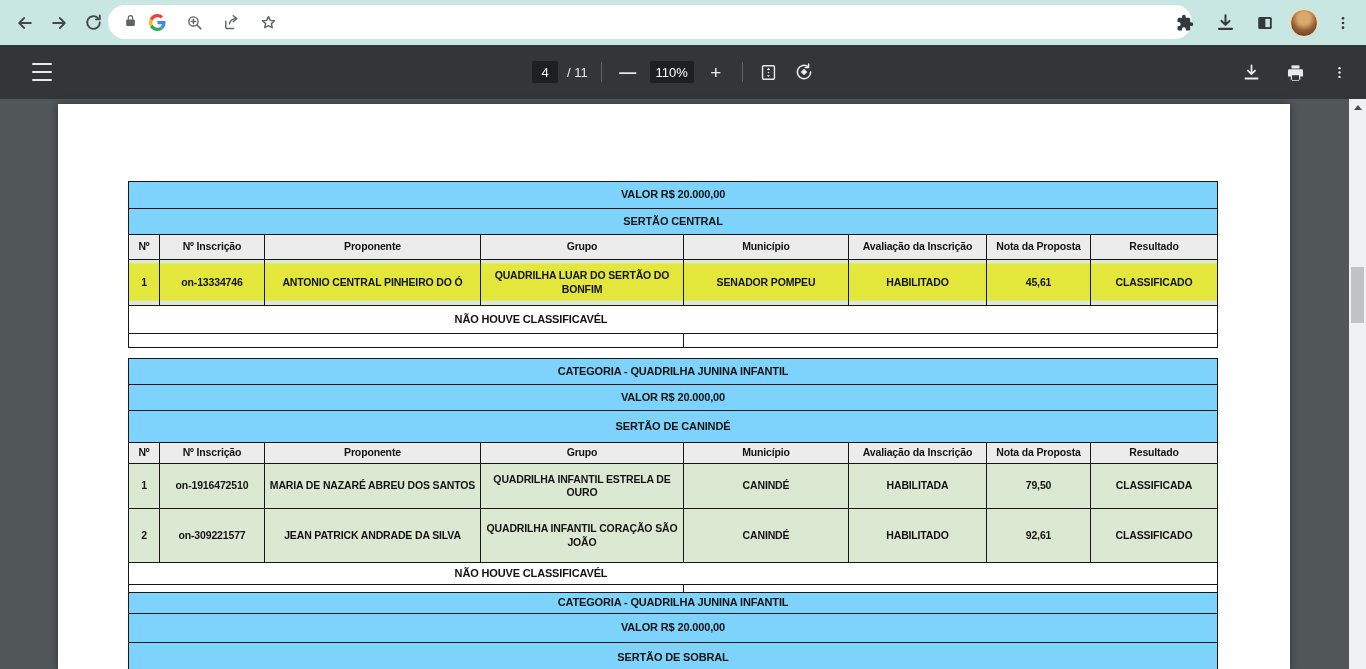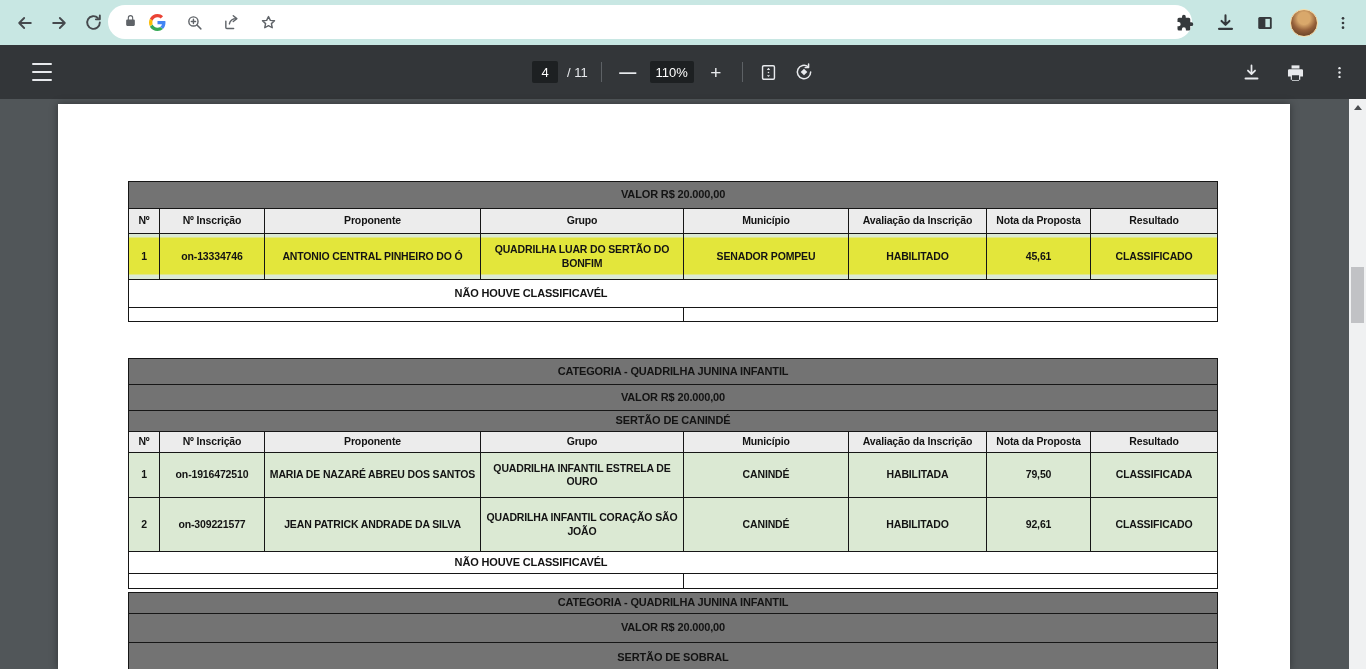--- a/index.html
+++ b/index.html
@@ -40,21 +40,21 @@
 
   
   .scrollbar { position:absolute; right:0; top:0; width:17px; height:570px; background:#f0f1f2; }
   .sb-up { position:absolute; top:0; left:0; width:17px; height:16px; display:flex; align-items:center; justify-content:center; }
   .sb-up:after { content:""; border-left:4px solid transparent; border-right:4px solid transparent; border-bottom:5px solid #4a4d50; }
   .sb-thumb { position:absolute; left:2px; top:168px; width:13px; height:56px; background:#c1c2c5; }
 
   
   .doc-table { position:absolute; left:70px; width:1089px; table-layout:fixed; border-collapse:collapse; }
   .doc-table td { border:1.5px solid #161616; padding:0 2px; text-align:center; vertical-align:middle; font-weight:bold; font-size:10.5px; letter-spacing:-0.15px; color:#131313; line-height:1.25; }
-  .gray-row td { background:#737373; font-size:11px; }
+  .gray-row td { background:#7dd3fc; font-size:11px; }
   .head-row td { background:#ececec; font-size:10.5px; }
   .green-row td { background:#dbe9d3; }
   .hl-row td { background:linear-gradient(180deg, #dbe9d3 0 3px, #e3e63b 3px calc(100% - 5px), #dbe9d3 calc(100% - 5px) 100%); }
   .no-res td { background:#ffffff; }
   .no-res .shifted { width:800px; text-align:center; font-size:11px; }
   .empty-row td { background:#ffffff; }
   .t-a { top:77px; }  .t-b { top:254px; }  .t-c { top:488px; }
 </style>
 </head>
 <body>
@@ -238,20 +238,23 @@
           <col style="width:203px">
           <col style="width:165px">
           <col style="width:138px">
           <col style="width:104px">
           <col style="width:127px">
         </colgroup>
       <tbody>
           <tr class="gray-row" style="height:27px">
             <td colspan="8">VALOR R$ 20.000,00</td>
           </tr>
+      <tr class="gray-row" style="height:26px">
+            <td colspan="8">SERTÃO CENTRAL</td>
+          </tr>
       <tr class="head-row" style="height:25px">
         <td>Nº</td>
         <td>Nº Inscrição</td>
         <td>Proponente</td>
         <td>Grupo</td>
         <td>Município</td>
         <td>Avaliação da Inscrição</td>
         <td>Nota da Proposta</td>
         <td>Resultado</td>
       </tr>
@@ -288,21 +291,21 @@
           <col style="width:104px">
           <col style="width:127px">
         </colgroup>
       <tbody>
           <tr class="gray-row" style="height:26px">
             <td colspan="8">CATEGORIA - QUADRILHA JUNINA INFANTIL</td>
           </tr>
       <tr class="gray-row" style="height:26px">
             <td colspan="8">VALOR R$ 20.000,00</td>
           </tr>
-      <tr class="gray-row" style="height:21px">
+      <tr class="gray-row" style="height:32px">
             <td colspan="8">SERTÃO DE CANINDÉ</td>
           </tr>
       <tr class="head-row" style="height:21px">
         <td>Nº</td>
         <td>Nº Inscrição</td>
         <td>Proponente</td>
         <td>Grupo</td>
         <td>Município</td>
         <td>Avaliação da Inscrição</td>
         <td>Nota da Proposta</td>

